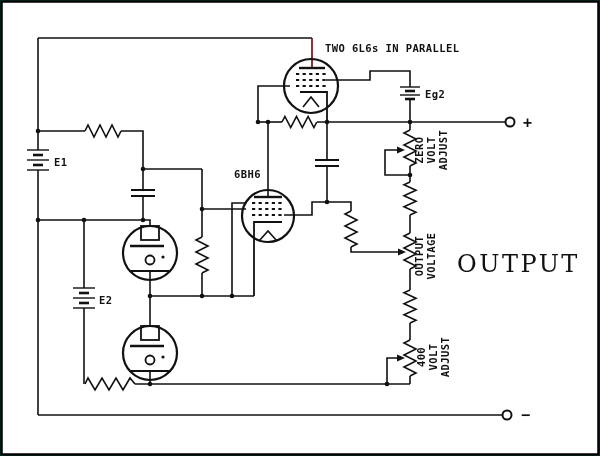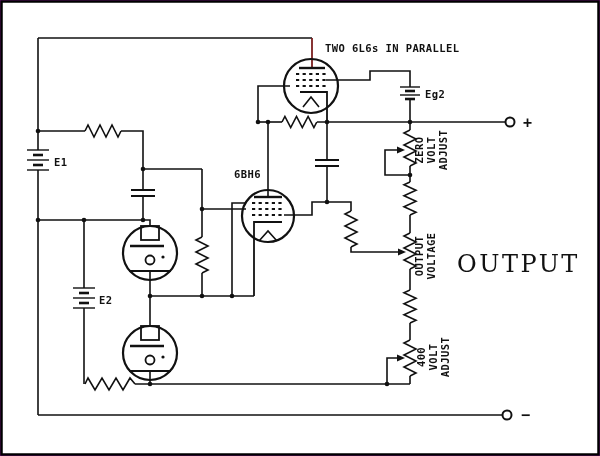--- a/index.html
+++ b/index.html
@@ -1,16 +1,16 @@
 <!DOCTYPE html>
 <html><head>
 <meta charset="utf-8">
 <style>
   html,body{margin:0;padding:0;background:#ffffff;}
-  .page{position:relative;width:600px;height:456px;background:#a21caf;
+  .page{position:relative;width:600px;height:456px;background:#0f766e;
         font-family:"DejaVu Sans Mono", monospace;}
   svg{display:block;}
   text{fill:#111111;}
   .lbl{font-family:"DejaVu Sans Mono", monospace;font-weight:bold;font-size:10.5px;letter-spacing:0.4px;}
   .lbl-big{font-family:"DejaVu Serif", serif;font-weight:normal;font-size:24px;letter-spacing:2.5px;}
   .sign{font-family:"DejaVu Sans Mono", monospace;font-weight:bold;font-size:15px;}
 </style>
 </head>
 <body>
 

